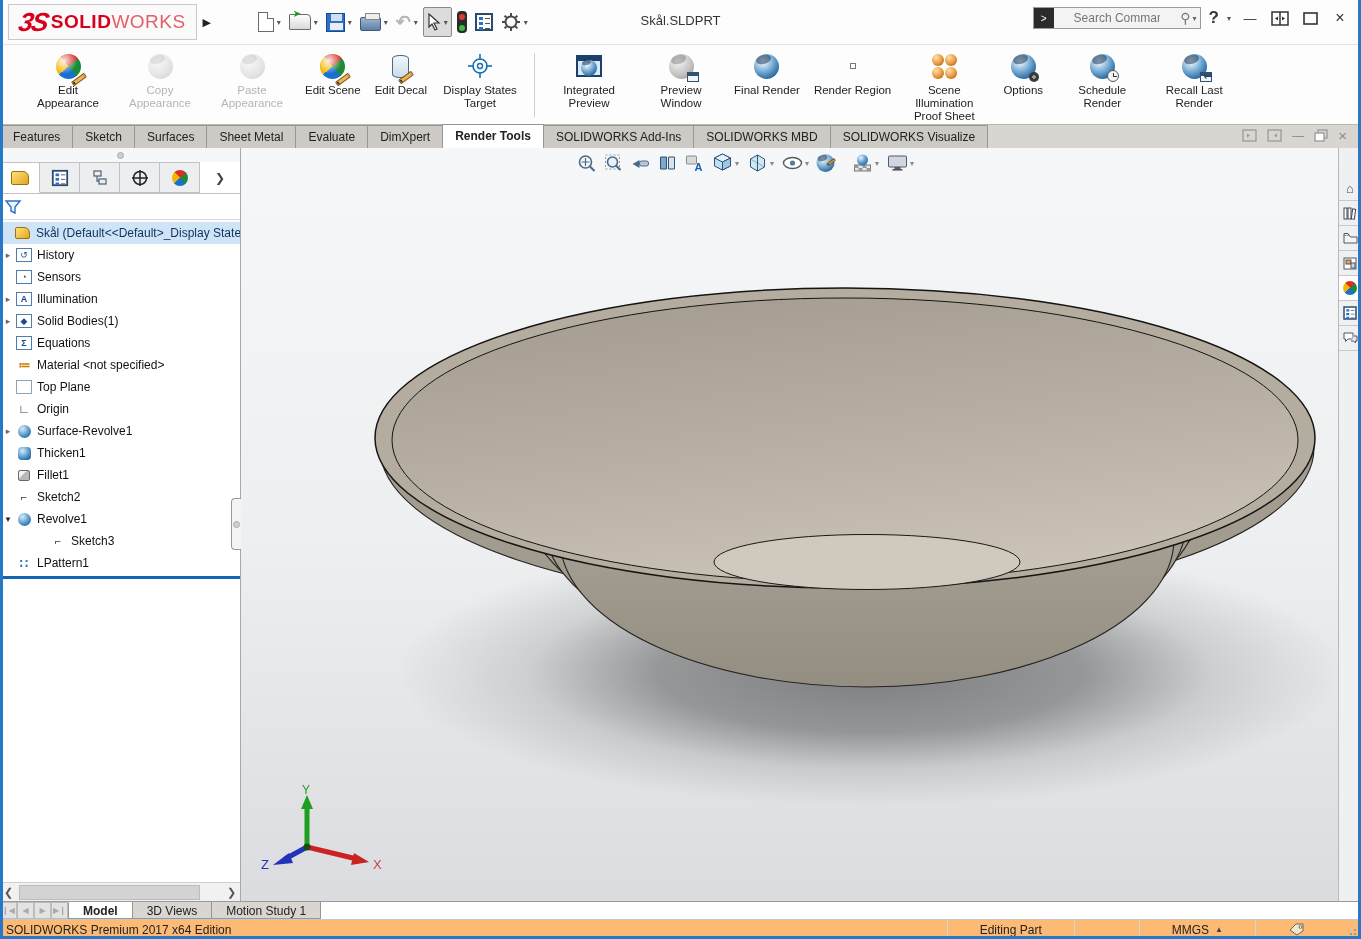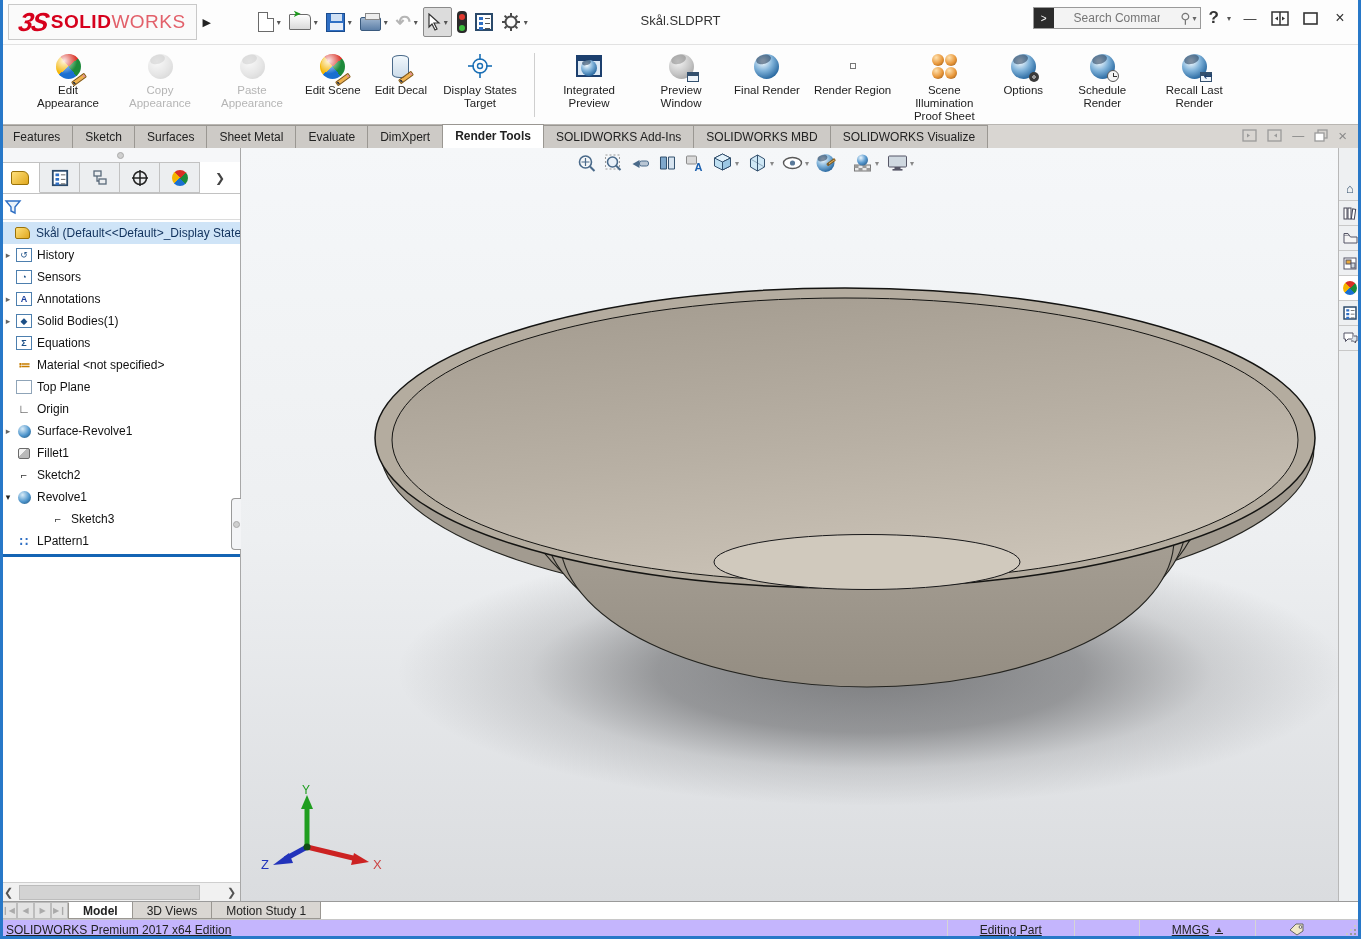--- a/index.html
+++ b/index.html
@@ -187,22 +187,22 @@
 
   
   #bottomtabs { position:absolute; left:0; top:901px; width:1361px; height:18px; background:#fff;
     border-top:1px solid #9a9a9a; display:flex; align-items:stretch; font-size:12px; }
   .navbtns { display:flex; }
   .navbtns span { width:17px; display:flex; align-items:center; justify-content:center;
     background:#e3e3e3; border:1px solid #bdbdbd; color:#aaa; font-size:8px; }
   .btab { padding:1px 14px 0; display:flex; align-items:center; background:#d9d6d2;
     border:1px solid #9a9792; border-top:none; margin-right:-1px; }
   .btab.active { background:#fff; font-weight:700; border-top:1px solid #fff; }
-  #statusbar { position:absolute; left:0; top:919px; width:1361px; height:20px; background:#c4b5fd;
-    border-top:1px solid #c8c8c8; display:flex; align-items:center; font-size:12px; color:#222;text-decoration:underline; }
+  #statusbar { position:absolute; left:0; top:919px; width:1361px; height:20px; background:#fdba74;
+    border-top:1px solid #c8c8c8; display:flex; align-items:center; font-size:12px; color:#222; }
   #statusbar .sleft { padding-left:6px; }
   #statusbar .sright { margin-left:auto; display:flex; align-items:center; height:100%; }
   .scell { padding:0 32px; border-left:1px solid #d5d5d5; height:100%; display:flex; align-items:center; gap:6px; }
   .grip { width:12px; height:12px; margin:0 4px 0 8px; position:relative; }
   .grip::before { content:""; position:absolute; right:1px; bottom:1px; width:2px; height:2px; background:#9a9a9a;
     box-shadow:-4px 0 #9a9a9a,-8px 0 #c9c9c9, 0 -4px #9a9a9a,-4px -4px #c9c9c9, 0 -8px #c9c9c9; }
 </style>
 </head>
 <body>
 
@@ -505,21 +505,21 @@
           <span>History</span>
         </div>
       <div class="trow">
           <span class="exp"></span>
           <span class="ti boxed">◔</span>
           <span>Sensors</span>
         </div>
       <div class="trow">
           <span class="exp">▸</span>
           <span class="ti boxed" style="font-weight:700;color:#1a3f9e">A</span>
-          <span>Annotations</span>
+          <span>Illumination</span>
         </div>
       <div class="trow">
           <span class="exp">▸</span>
           <span class="ti boxed">◆</span>
           <span>Solid Bodies(1)</span>
         </div>
       <div class="trow">
           <span class="exp"></span>
           <span class="ti boxed" style="font-weight:700">Σ</span>
           <span>Equations</span>
@@ -538,20 +538,27 @@
           <span class="exp"></span>
           <span class="ti origin">∟</span>
           <span>Origin</span>
         </div>
       <div class="trow">
           <span class="exp">▸</span>
           <span class="ti">
             <span class="mini-ball"></span>
           </span>
           <span>Surface-Revolve1</span>
+        </div>
+      <div class="trow">
+          <span class="exp"></span>
+          <span class="ti">
+            <span class="mini-ball" style="border-radius:30%"></span>
+          </span>
+          <span>Thicken1</span>
         </div>
       <div class="trow">
           <span class="exp"></span>
           <span class="ti fillet-cube">
             <i></i>
           </span>
           <span>Fillet1</span>
         </div>
       <div class="trow">
           <span class="exp"></span>

